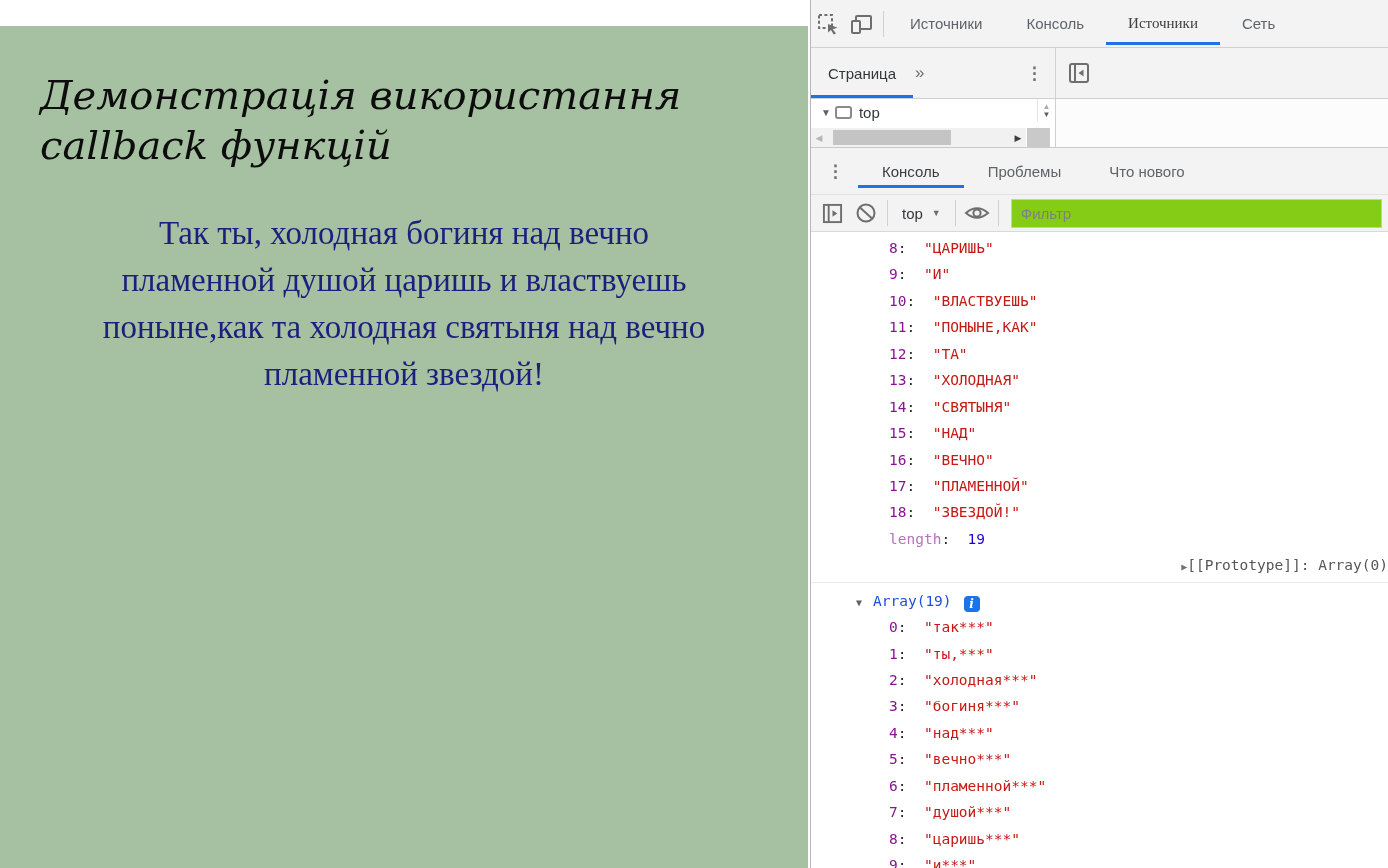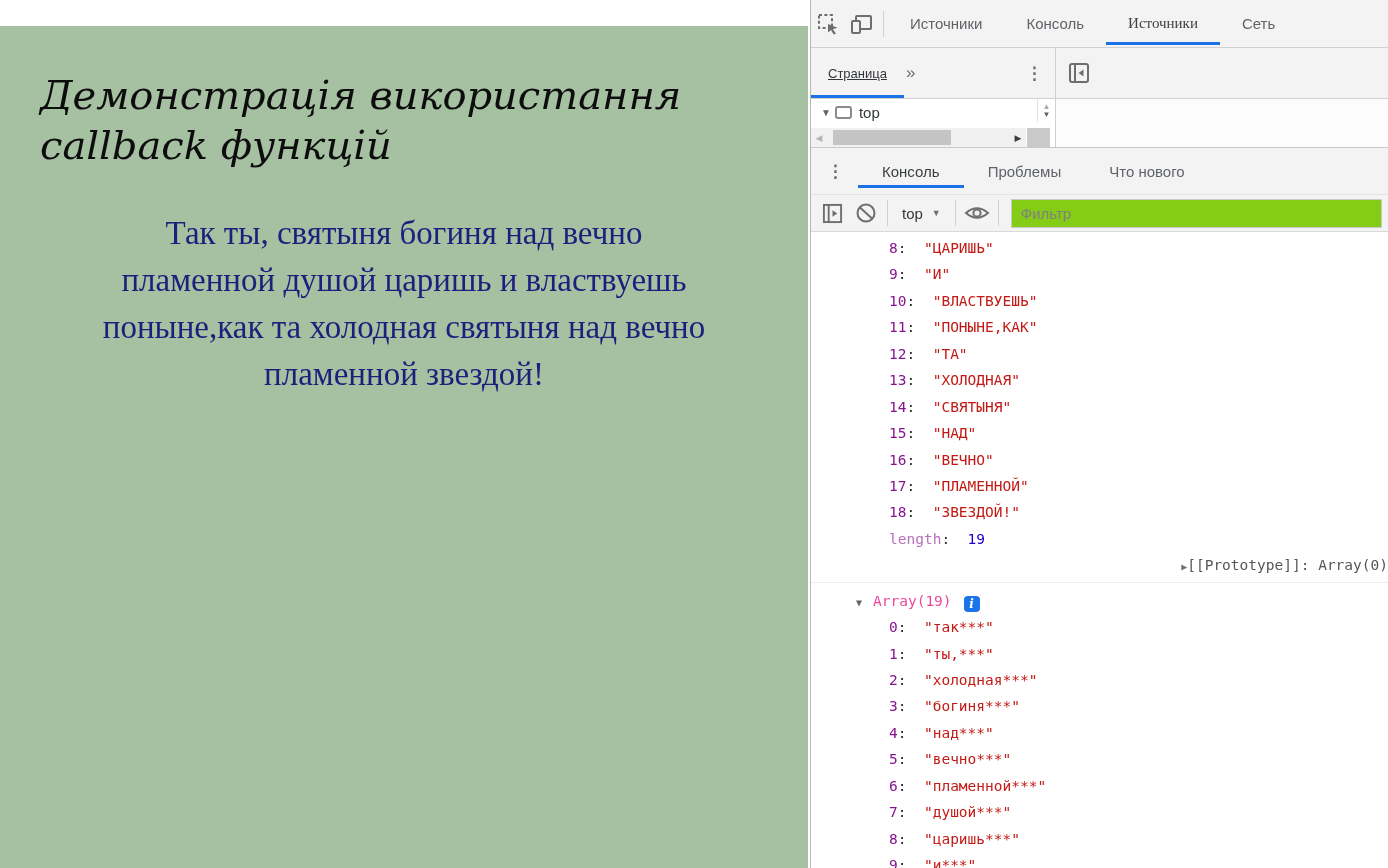--- a/index.html
+++ b/index.html
@@ -29,21 +29,21 @@
           font-size:15px; color:#5f6368; cursor:default; }
   .dtab.active { color:#404040;font-family:Liberation Serif, serif; }
   .dtab.active::after { content:""; position:absolute; left:0; right:0; bottom:2px; height:3px;
                         background:#1a73e8; }
 
   
   .dt-srcrow { height:51px; display:flex; }
   .nav-tabs { width:245px; border-right:1px solid #d0d0d0; border-bottom:1px solid #d0d0d0;
               display:flex; align-items:center; position:relative; }
   .nav-tab { position:relative; height:100%; display:flex; align-items:center; padding:0 17px;
-             font-size:13px; color:#33373a;text-decoration:underline; }
+             font-size:15px; color:#33373a; }
   .nav-tab::after { content:""; position:absolute; left:0; right:0; bottom:0; height:3px;
                     background:#1a73e8; }
   .chev { font-size:17px; color:#6e6e6e; letter-spacing:-2px; margin-left:2px; }
   .more-v { margin-left:auto; margin-right:12px; color:#6e6e6e; font-size:17px; font-weight:bold; }
   .editor-topbar { flex:1; border-bottom:1px solid #d0d0d0; display:flex; align-items:center;
                    padding-left:12px; }
 
   
   .dt-srcbody { height:48px; display:flex; }
   .nav-tree { width:245px; border-right:1px solid #d0d0d0; background:#fff; position:relative;
@@ -98,41 +98,41 @@
   .ck-len { color:#b871bd; }
   .ck-len::after { content:":  "; color:#2b2b2b; }
   .cnum { color:#1c00cf; }
   .crow-proto { padding-left:66px;text-align:right; }
   .proto-tri { display:inline-block; width:12px; font-size:10px; color:#727272; }
   .proto-t { color:#565656; }
   .proto-t::after { content:": "; color:#565656; }
   .proto-v { color:#565656; }
   .crow-head { padding-left:45px; }
   .head-tri { display:inline-block; width:17px; font-size:10px; color:#5f6368; }
-  .arr-label { color:#ec4899; }
+  .arr-label { color:#1d4ed8; }
   .info-badge { display:inline-block; width:16px; height:16px; margin-left:12px;
                 background:#1a73e8; color:#fff; border-radius:4px; text-align:center;
                 line-height:16px; font-size:12px; font-style:italic; font-weight:bold;
                 font-family:"DejaVu Serif", serif; vertical-align:-2px; }
 
   svg.gi { stroke:#6e6e6e; fill:none; stroke-width:2; }
 </style>
 </head>
 <body>
 
 <div class="screen">
 
   <div class="page">
     <div class="stage">
       <h1 class="slide-title">
         <span>Демонстрація використання</span><br>
         <span>callback функцій</span>
       </h1>
       <div class="poem">
-        <div>Так ты, святыня богиня над вечно</div>
+        <div>Так ты, холодная богиня над вечно</div>
         <div>пламенной душой царишь и властвуешь</div>
         <div>поныне,как та холодная святыня над вечно</div>
         <div>пламенной звездой!</div>
       </div>
     </div>
   </div>
 
   <div class="dt">
 
     <div class="dt-topbar bar">

